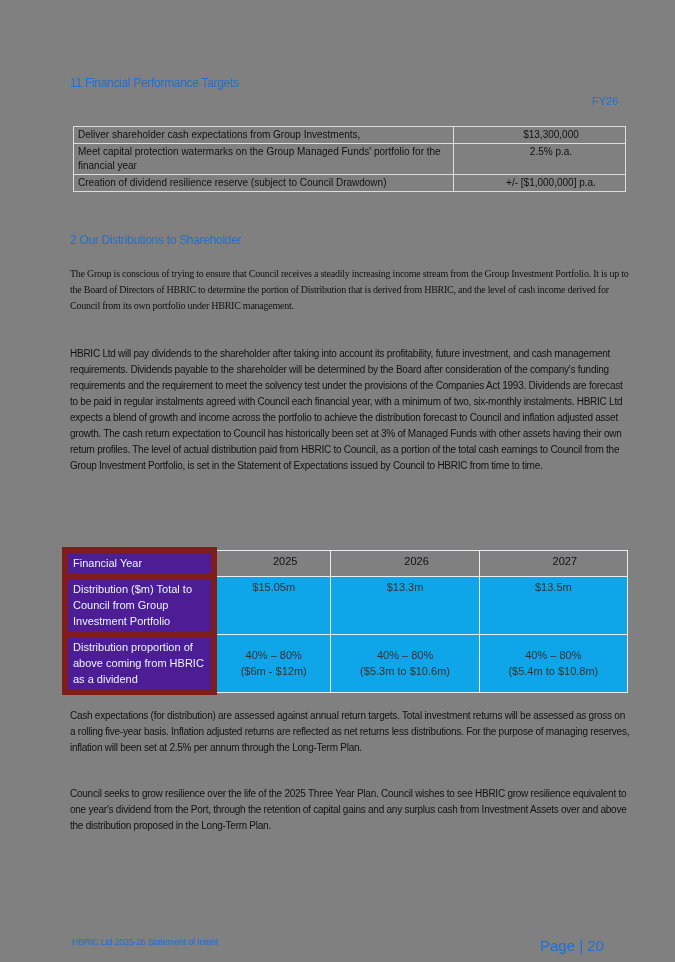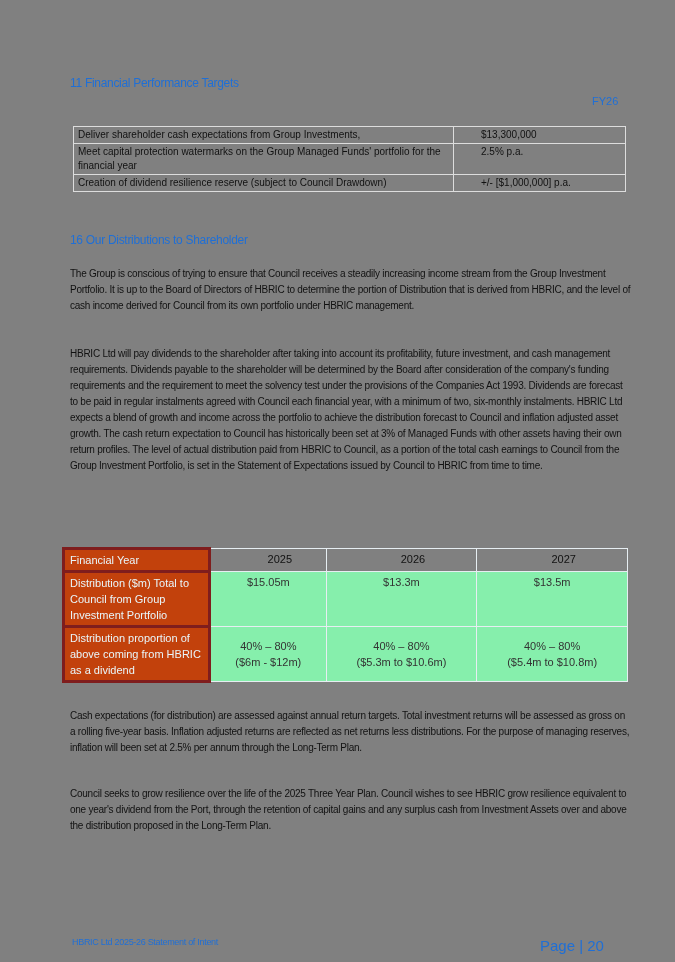--- a/index.html
+++ b/index.html
@@ -13,38 +13,38 @@
   }
   .page { position: absolute; left: 0; top: 0; width: 675px; height: 788px; }
   .h-blue { color: #1f6fd6; font-size: 12px; letter-spacing: -0.3px; }
   #sec11-title { position: absolute; left: 70px; top: 76px; }
   #fy-label { position: absolute; left: 592px; top: 95px; font-size: 11px; color: #1f6fd6; }
   table.targets {
     position: absolute; left: 73px; top: 126px; width: 553px;
     border-collapse: collapse; font-size: 10px; color: #111;
   }
   table.targets td { border: 1px solid #ddd; padding: 1px 4px; line-height: 14px; vertical-align: top; margin-left: 8px; }
-  table.targets td.val { text-align: left; width: 140px; padding-left: 27px; }
+  table.targets td.val { text-align: center; width: 140px; padding-left: 27px; }
   #sec12-title { position: absolute; left: 70px; top: 233px; }
   .para {
     position: absolute; left: 70px; width: 562px;
     font-size: 10px; line-height: 16px; color: #111; letter-spacing: -0.25px;
   }
-  #p1 { top: 266px; }
+  #p1 { top: 266px; font-family: Liberation Serif, serif; }
   #p2 { top: 346px; }
   #p3 { top: 708px; }
   #p4 { top: 786px; }
   table.dist {
     position: absolute; left: 62px; top: 547px; width: 566px;
     border-collapse: collapse; font-size: 11px;
   }
   table.dist td { padding: 2px 5px; line-height: 16px; vertical-align: top; }
-  table.dist td.rh { background: #c2410c; color: #e9f6fa; width: 133px; border: 3px solid #7f1d1d; }
+  table.dist td.rh { background: #4c1d95; color: #e9f6fa; width: 133px; border: 6px solid #7f1d1d; }
   table.dist tr.head td.yr { background: #808080; color: #111; text-align: center; border: 1px solid #e6eef2; font-size: 11px; padding-left: 28px; }
-  table.dist td.cell { background: #86efac; color: #333; text-align: center; border: 1px solid #e6eef2; }
+  table.dist td.cell { background: #0ea5e9; color: #333; text-align: center; border: 1px solid #e6eef2; }
   #footer-left { position: absolute; left: 72px; top: 937px; font-size: 9px; color: #1f6fd6; letter-spacing: -0.3px; }
   #footer-right { position: absolute; left: 540px; top: 937px; font-size: 15px; color: #1f6fd6; }
 </style>
 </head>
 <body>
 
 <div class="page">
 
   <div id="sec11-title" class="h-blue">11 Financial Performance Targets</div>
   <div id="fy-label">FY26</div>
@@ -59,21 +59,21 @@
       <td>Meet capital protection watermarks on the Group Managed Funds' portfolio for the financial year</td>
       <td class="val">2.5% p.a.</td>
     </tr>
     <tr>
       <td>Creation of dividend resilience reserve (subject to Council Drawdown)</td>
       <td class="val">+/- [$1,000,000] p.a.</td>
     </tr>
   </tbody>
     </table>
 
-  <div id="sec12-title" class="h-blue">16 Our Distributions to Shareholder</div>
+  <div id="sec12-title" class="h-blue">2 Our Distributions to Shareholder</div>
 
   <div id="p1" class="para">The Group is conscious of trying to ensure that Council receives a steadily increasing income stream from the Group Investment Portfolio. It is up to the Board of Directors of HBRIC to determine the portion of Distribution that is derived from HBRIC, and the level of cash income derived for Council from its own portfolio under HBRIC management.</div>
   <div id="p2" class="para">HBRIC Ltd will pay dividends to the shareholder after taking into account its profitability, future investment, and cash management requirements. Dividends payable to the shareholder will be determined by the Board after consideration of the company's funding requirements and the requirement to meet the solvency test under the provisions of the Companies Act 1993. Dividends are forecast to be paid in regular instalments agreed with Council each financial year, with a minimum of two, six-monthly instalments. HBRIC Ltd expects a blend of growth and income across the portfolio to achieve the distribution forecast to Council and inflation adjusted asset growth. The cash return expectation to Council has historically been set at 3% of Managed Funds with other assets having their own return profiles. The level of actual distribution paid from HBRIC to Council, as a portion of the total cash earnings to Council from the Group Investment Portfolio, is set in the Statement of Expectations issued by Council to HBRIC from time to time.</div>
 
   <table class="dist">
     <tbody>
         <tr class="head">
       <td class="rh">Financial Year</td>
       <td class="yr">2025</td>
       <td class="yr">2026</td>

